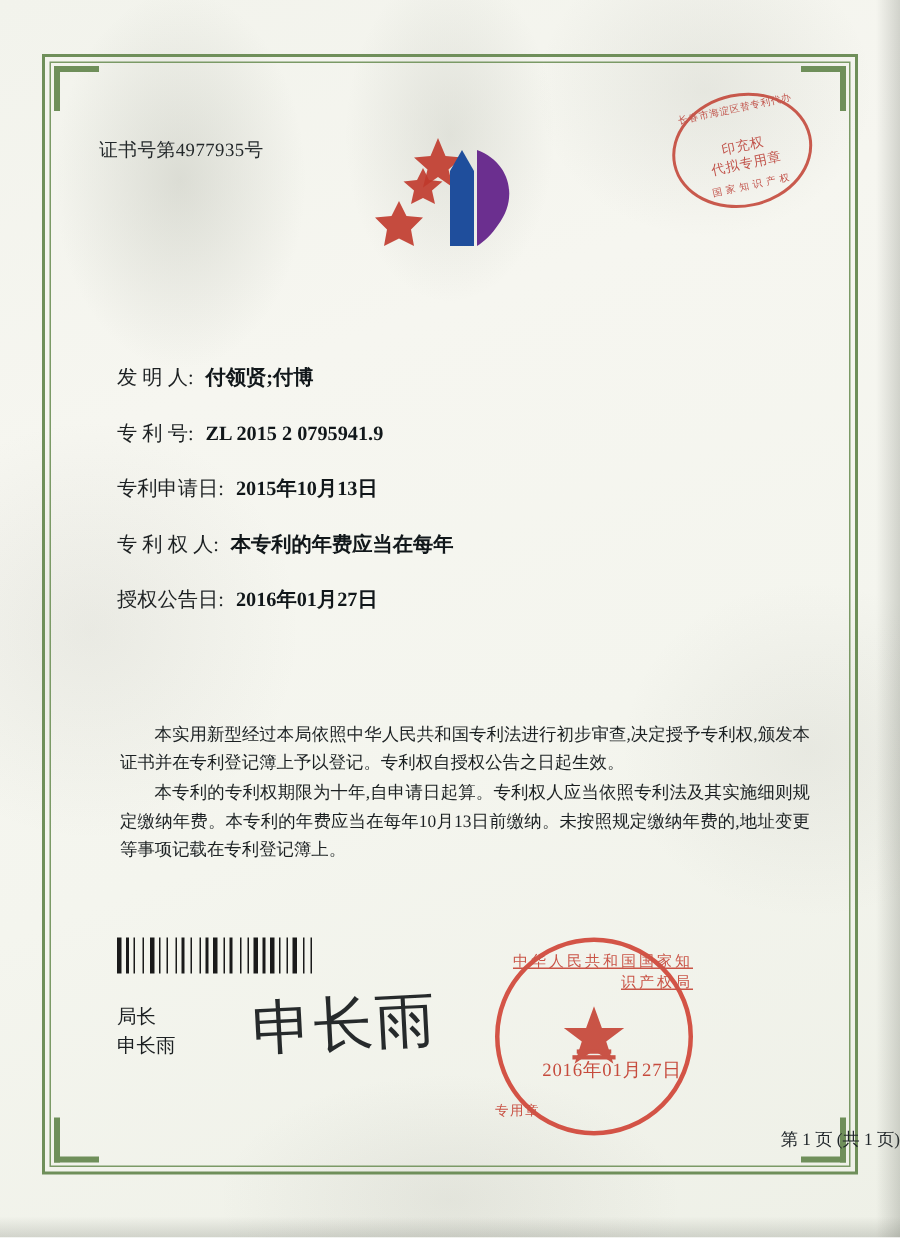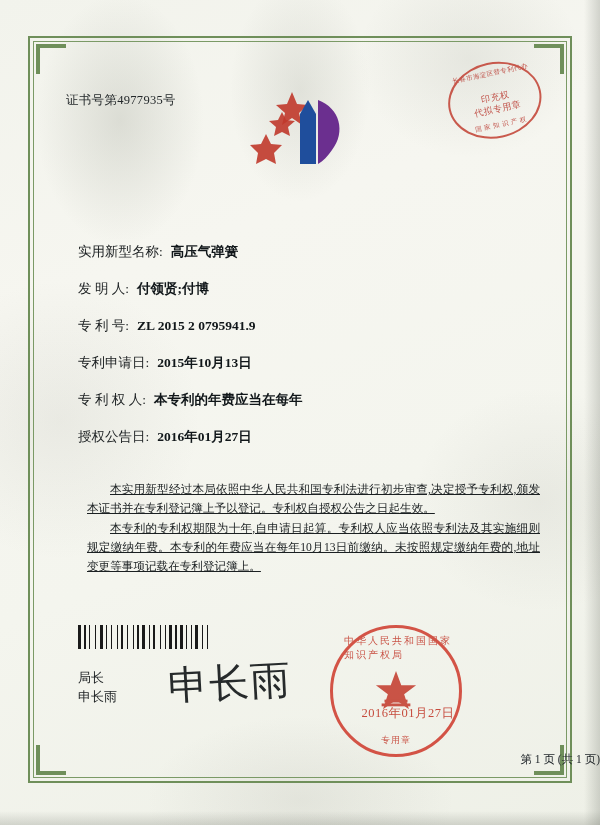--- a/index.html
+++ b/index.html
@@ -152,23 +152,22 @@
     position: absolute;
     left: 76px;
     right: 60px;
     top: 480px;
     font-size: 11.6px;
     line-height: 19px;
     color: #1b2022;
     text-align: justify;
   }
   #body-text p {
-    margin: 0 0 1px 11px;
+    margin: 0 0 1px 4px;
     text-indent: 23px;
-    text-decoration: underline;
   }
 
   
   #barcode {
     position: absolute;
     left: 78px;
     top: 625px;
     width: 170px;
     height: 24px;
   }
@@ -218,32 +217,33 @@
     box-sizing: border-box;
   }
   #seal-main .star {
     position: absolute;
     left: 50%; top: 50%;
     transform: translate(-50%,-50%);
     width: 46px; height: 46px;
   }
   #seal-main .arc-text {
     position: absolute;
-    left: 14px; right: 0;
+    left: 4px; right: 0;
     top: 9px;
-    text-align: left;
+    text-align: right;
     color: #c33a2c;
     font-size: 10px;
     letter-spacing: 2px;
+    text-decoration: underline;
   }
   #seal-main .bot-text {
     position: absolute;
     left: 0; right: 0;
     bottom: 10px;
-    text-align: center;
+    text-align: left;
     color: #c33a2c;
     font-size: 9px;
     letter-spacing: 1px;
   }
   #seal-date {
     position: absolute;
     left: 333px;
     top: 705px;
     width: 150px;
     text-align: center;
@@ -306,24 +306,20 @@
   <div id="seal-top">
     <div class="ring"></div>
     <div class="txt t-arc">长春市海淀区替专利代办</div>
     <div class="txt t-l1">印充权</div>
     <div class="txt t-l2">代拟专用章</div>
     <div class="txt t-bot">国 家 知 识 产 权</div>
   </div>
 
 
   <div id="fields">
-    <div class="field-row">
-      <span class="field-label">实用新型名称:</span>
-      <span class="field-value">高压气弹簧</span>
-    </div>
     <div class="field-row">
       <span class="field-label">发  明  人:</span>
       <span class="field-value">付领贤;付博</span>
     </div>
     <div class="field-row">
       <span class="field-label">专  利  号:</span>
       <span class="field-value">ZL 2015 2 0795941.9</span>
     </div>
     <div class="field-row">
       <span class="field-label">专利申请日:</span>

